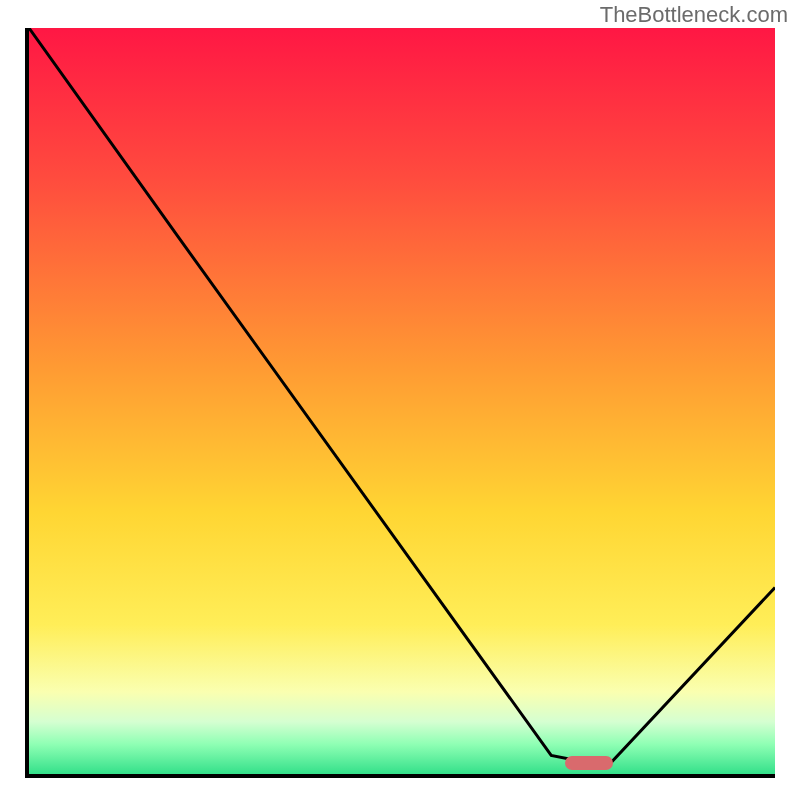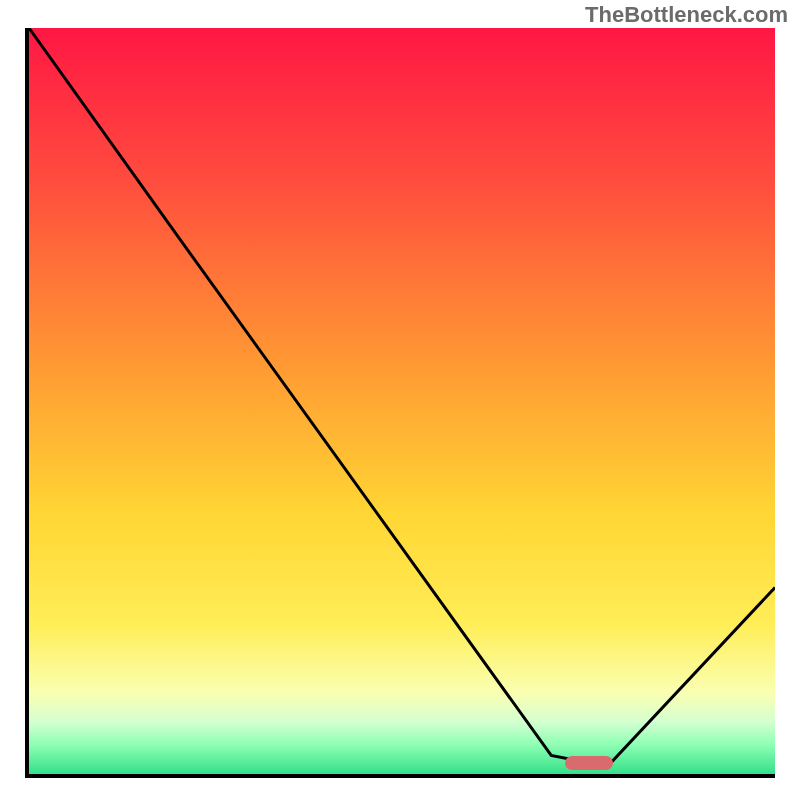--- a/index.html
+++ b/index.html
@@ -9,21 +9,21 @@
     background: #ffffff;
     position: relative;
     font-family: Arial, sans-serif;
     overflow: hidden;
   }
   .watermark {
     position: absolute;
     top: 2px;
     right: 12px;
     font-size: 22px;
-    font-weight: bold;
+    font-weight: normal;
     color: #6b6b6b;
     z-index: 10;
   }
   .chart-area {
     position: absolute;
     left: 25px;
     top: 28px;
     width: 750px;
     height: 750px;
     border-left: 4px solid #000;

